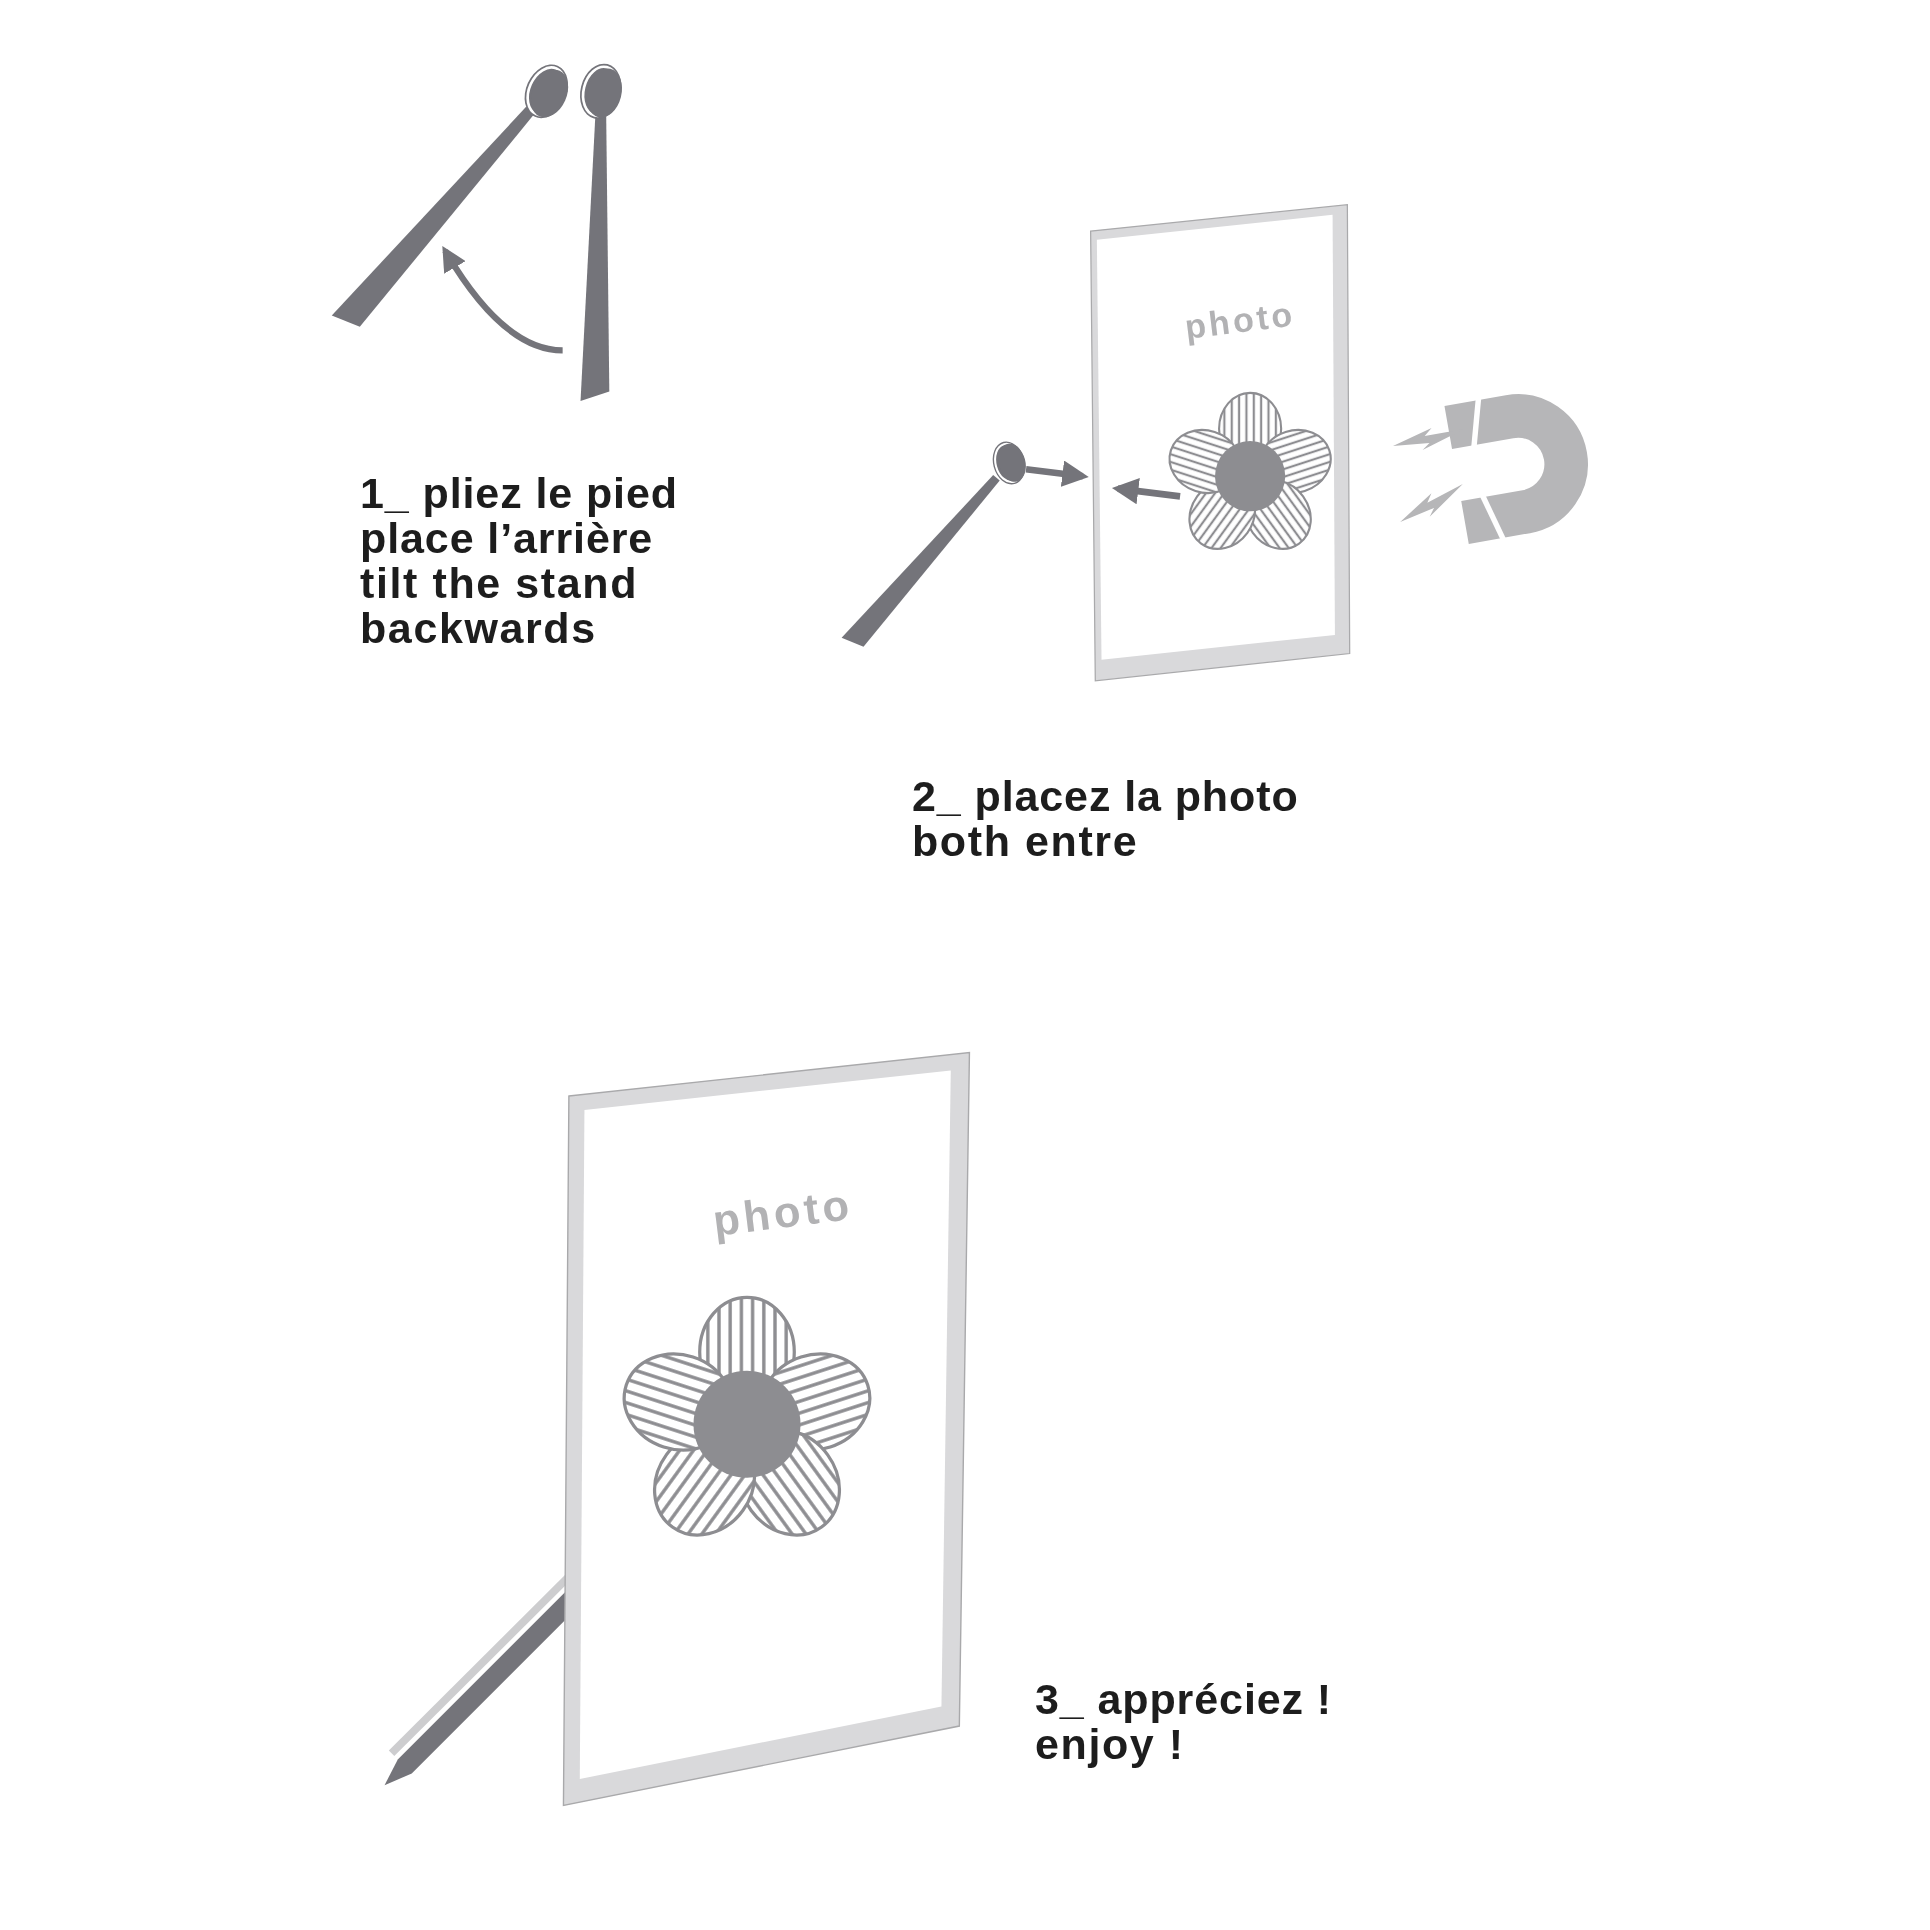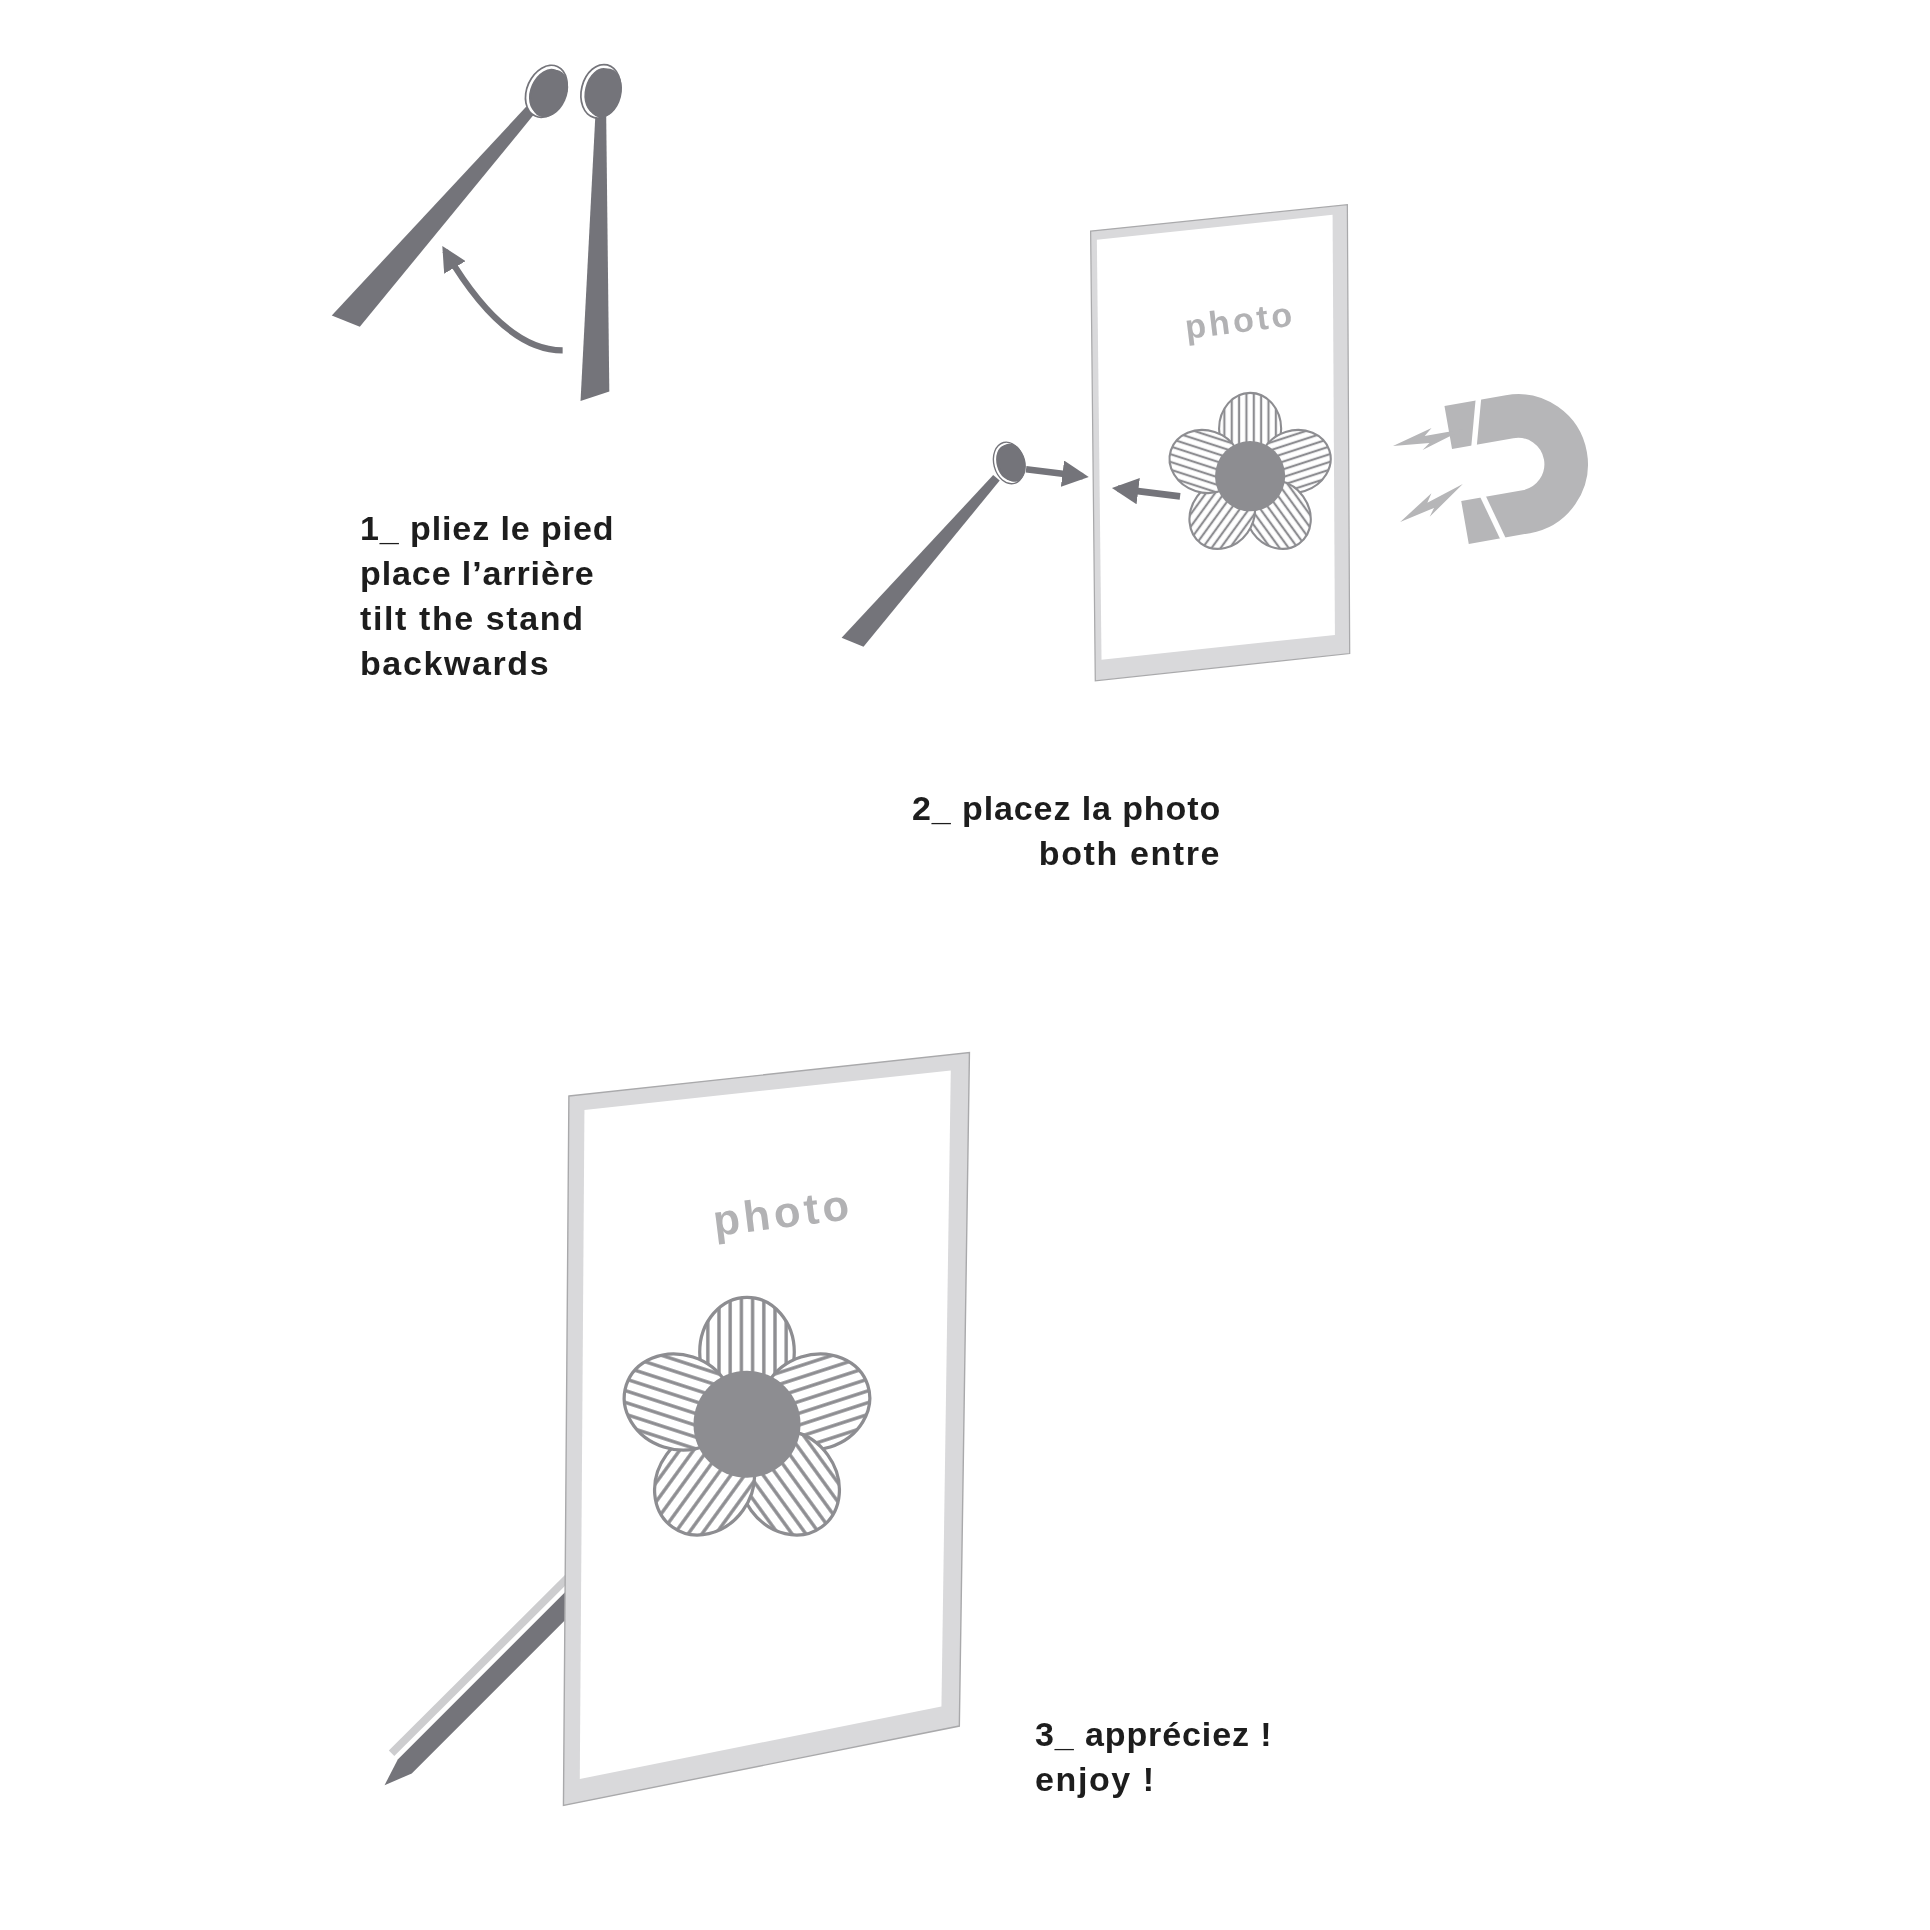--- a/index.html
+++ b/index.html
@@ -11,28 +11,27 @@
     overflow: hidden;
     font-family: "Liberation Sans", sans-serif;
   }
   .illus { position: absolute; }
   #illus-step1 { left: 288px; top: 39px; }
   #illus-step2 { left: 809px; top: 171px; }
   #illus-step3 { left: 327px; top: 1004px; }
   .caption {
     position: absolute;
     color: #1d1d1d;
-    font-size: 34px;
+    font-size: 43px;
     line-height: 45px;
     letter-spacing: 0.9px;
     white-space: nowrap;
-    margin-top: 35px;
   }
   #caption-step1 { left: 360px; top: 471px; }
-  #caption-step2 { left: 912px; top: 751px; text-align: right; }
+  #caption-step2 { left: 912px; top: 774px; }
   #caption-step3 { left: 1035px; top: 1677px; }
   .caption .fr { font-weight: 700; }
   .caption .en { font-weight: 700; letter-spacing: 1.6px; }
   .photo-label {
     font-family: "Liberation Sans", sans-serif;
     font-weight: 700;
     fill: #b2b2b4;
   }
 </style>
 </head>

